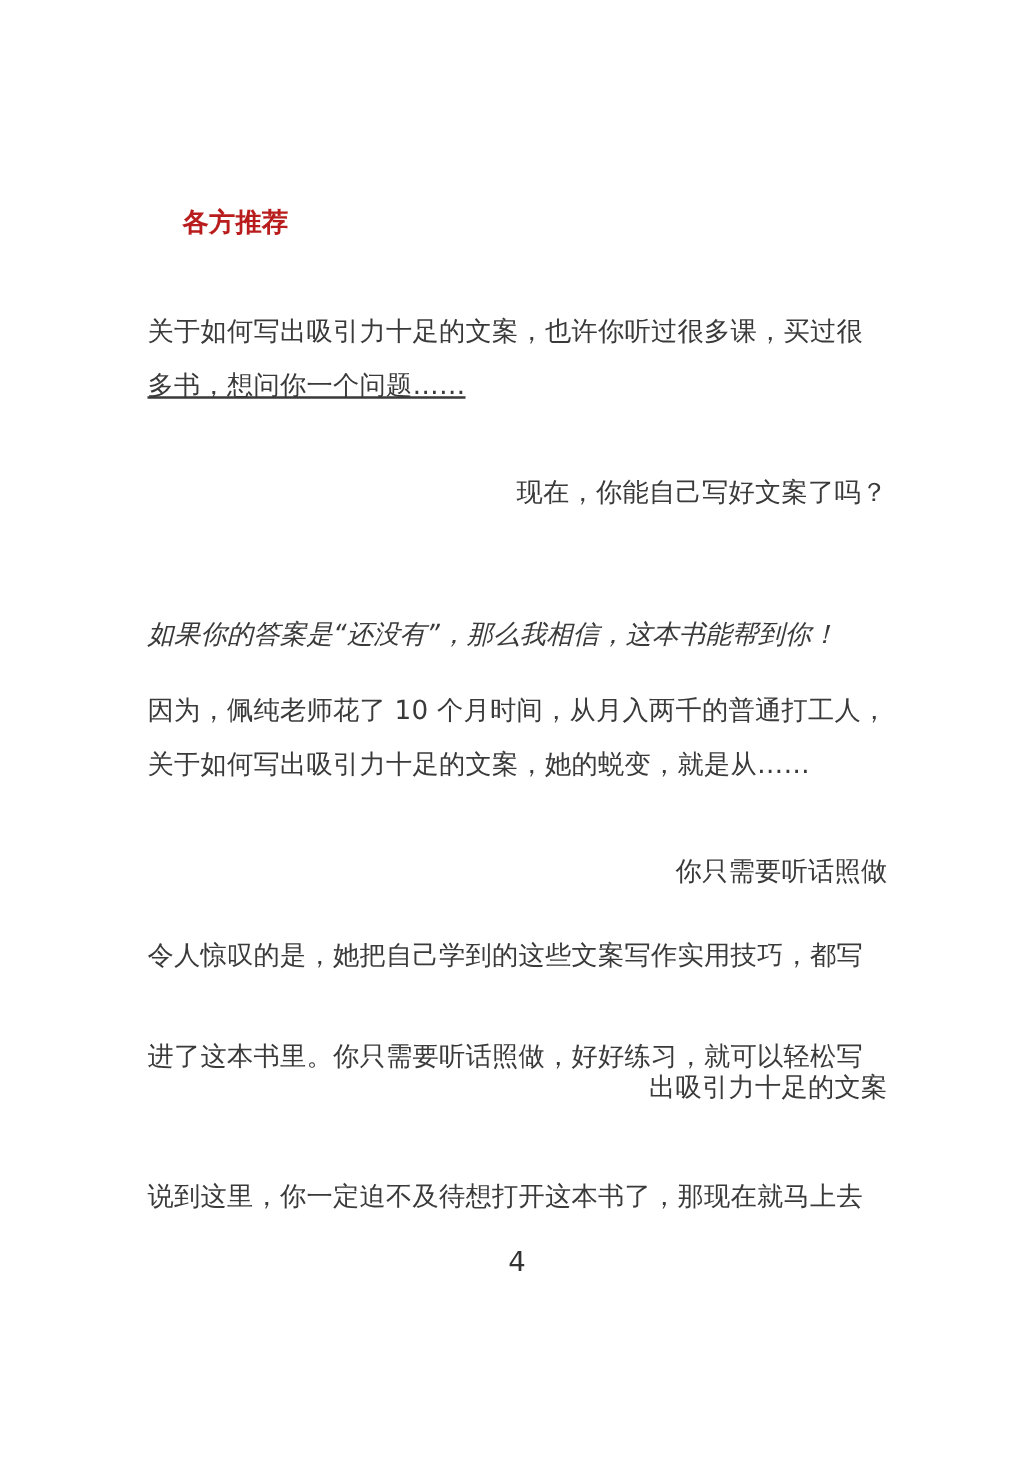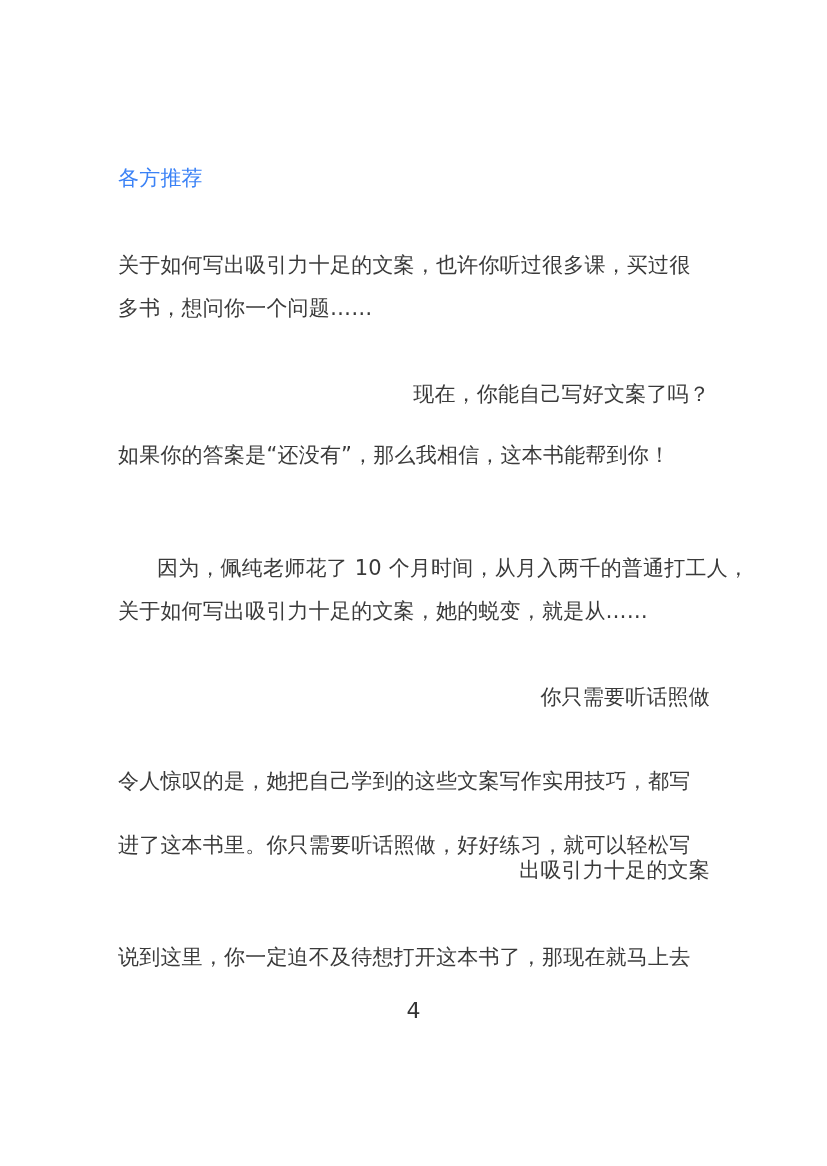--- a/index.html
+++ b/index.html
@@ -24,22 +24,23 @@
     .line {
       position: absolute;
       left: 0;
       width: 592px;
       font-size: 21px;
       line-height: 26px;
       white-space: nowrap;
       letter-spacing: 0.2px;
     }
     .heading {
-      font-weight: normal;
-      color: #3b82f6;
+      font-weight: bold;
+      color: #b91c1c;
+      margin-left: 28px;
     }
     .center {
       text-align: right;
     }
     .page-number {
       position: absolute;
       left: 0;
       width: 827px;
       top: 998px;
       text-align: center;
@@ -49,42 +50,42 @@
     }
   </style>
 </head>
 <body>
 
 <div class="page">
   <div class="line heading" style="top:165px;">各方推荐</div>
 
   <div>
     <div class="line" style="top:252px;">关于如何写出吸引力十足的文案，也许你听过很多课，买过很</div>
-    <div class="line" style="top:295px;">多书，想问你一个问题……</div>
+    <div class="line" style="top:295px;text-decoration:underline;">多书，想问你一个问题……</div>
   </div>
 
   <div>
     <div class="line center" style="top:381px;">现在，你能自己写好文案了吗？</div>
   </div>
 
   <div>
-    <div class="line" style="top:442px;">如果你的答案是“还没有”，那么我相信，这本书能帮到你！</div>
+    <div class="line" style="top:494px;font-style:italic;">如果你的答案是“还没有”，那么我相信，这本书能帮到你！</div>
   </div>
 
   <div>
-    <div class="line" style="top:555px;margin-left:39px;">因为，佩纯老师花了 10 个月时间，从月入两千的普通打工人，</div>
+    <div class="line" style="top:555px;">因为，佩纯老师花了 10 个月时间，从月入两千的普通打工人，</div>
     <div class="line" style="top:598px;">关于如何写出吸引力十足的文案，她的蜕变，就是从……</div>
   </div>
 
   <div>
     <div class="line center" style="top:684px;">你只需要听话照做</div>
   </div>
 
   <div>
-    <div class="line" style="top:768px;">令人惊叹的是，她把自己学到的这些文案写作实用技巧，都写</div>
+    <div class="line" style="top:751px;">令人惊叹的是，她把自己学到的这些文案写作实用技巧，都写</div>
     <div class="line" style="top:832px;">进了这本书里。你只需要听话照做，好好练习，就可以轻松写</div>
     <div class="line" style="top:857px;text-align:right;">出吸引力十足的文案</div>
   </div>
 
   <div>
     <div class="line" style="top:944px;">说到这里，你一定迫不及待想打开这本书了，那现在就马上去</div>
   </div>
 </div>
 
 <div class="page-number">4</div>

